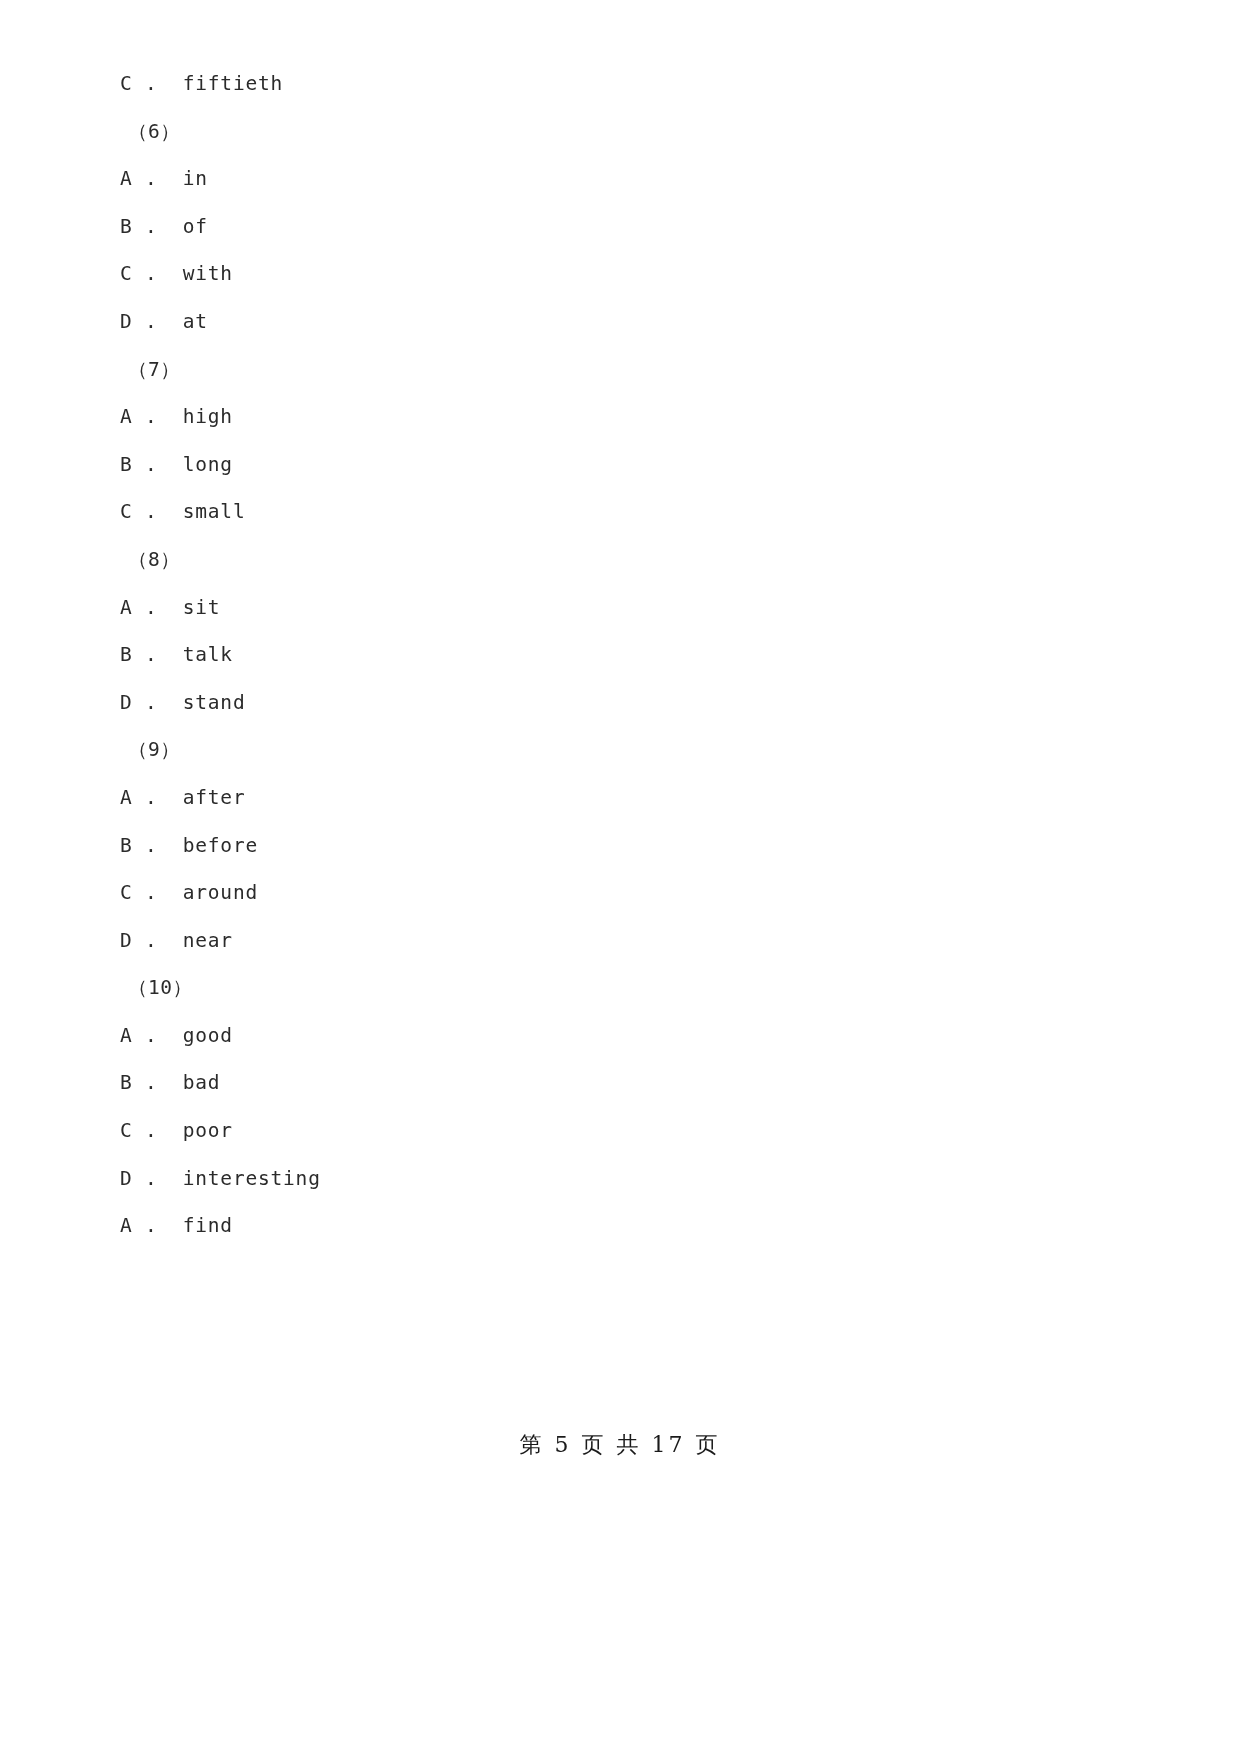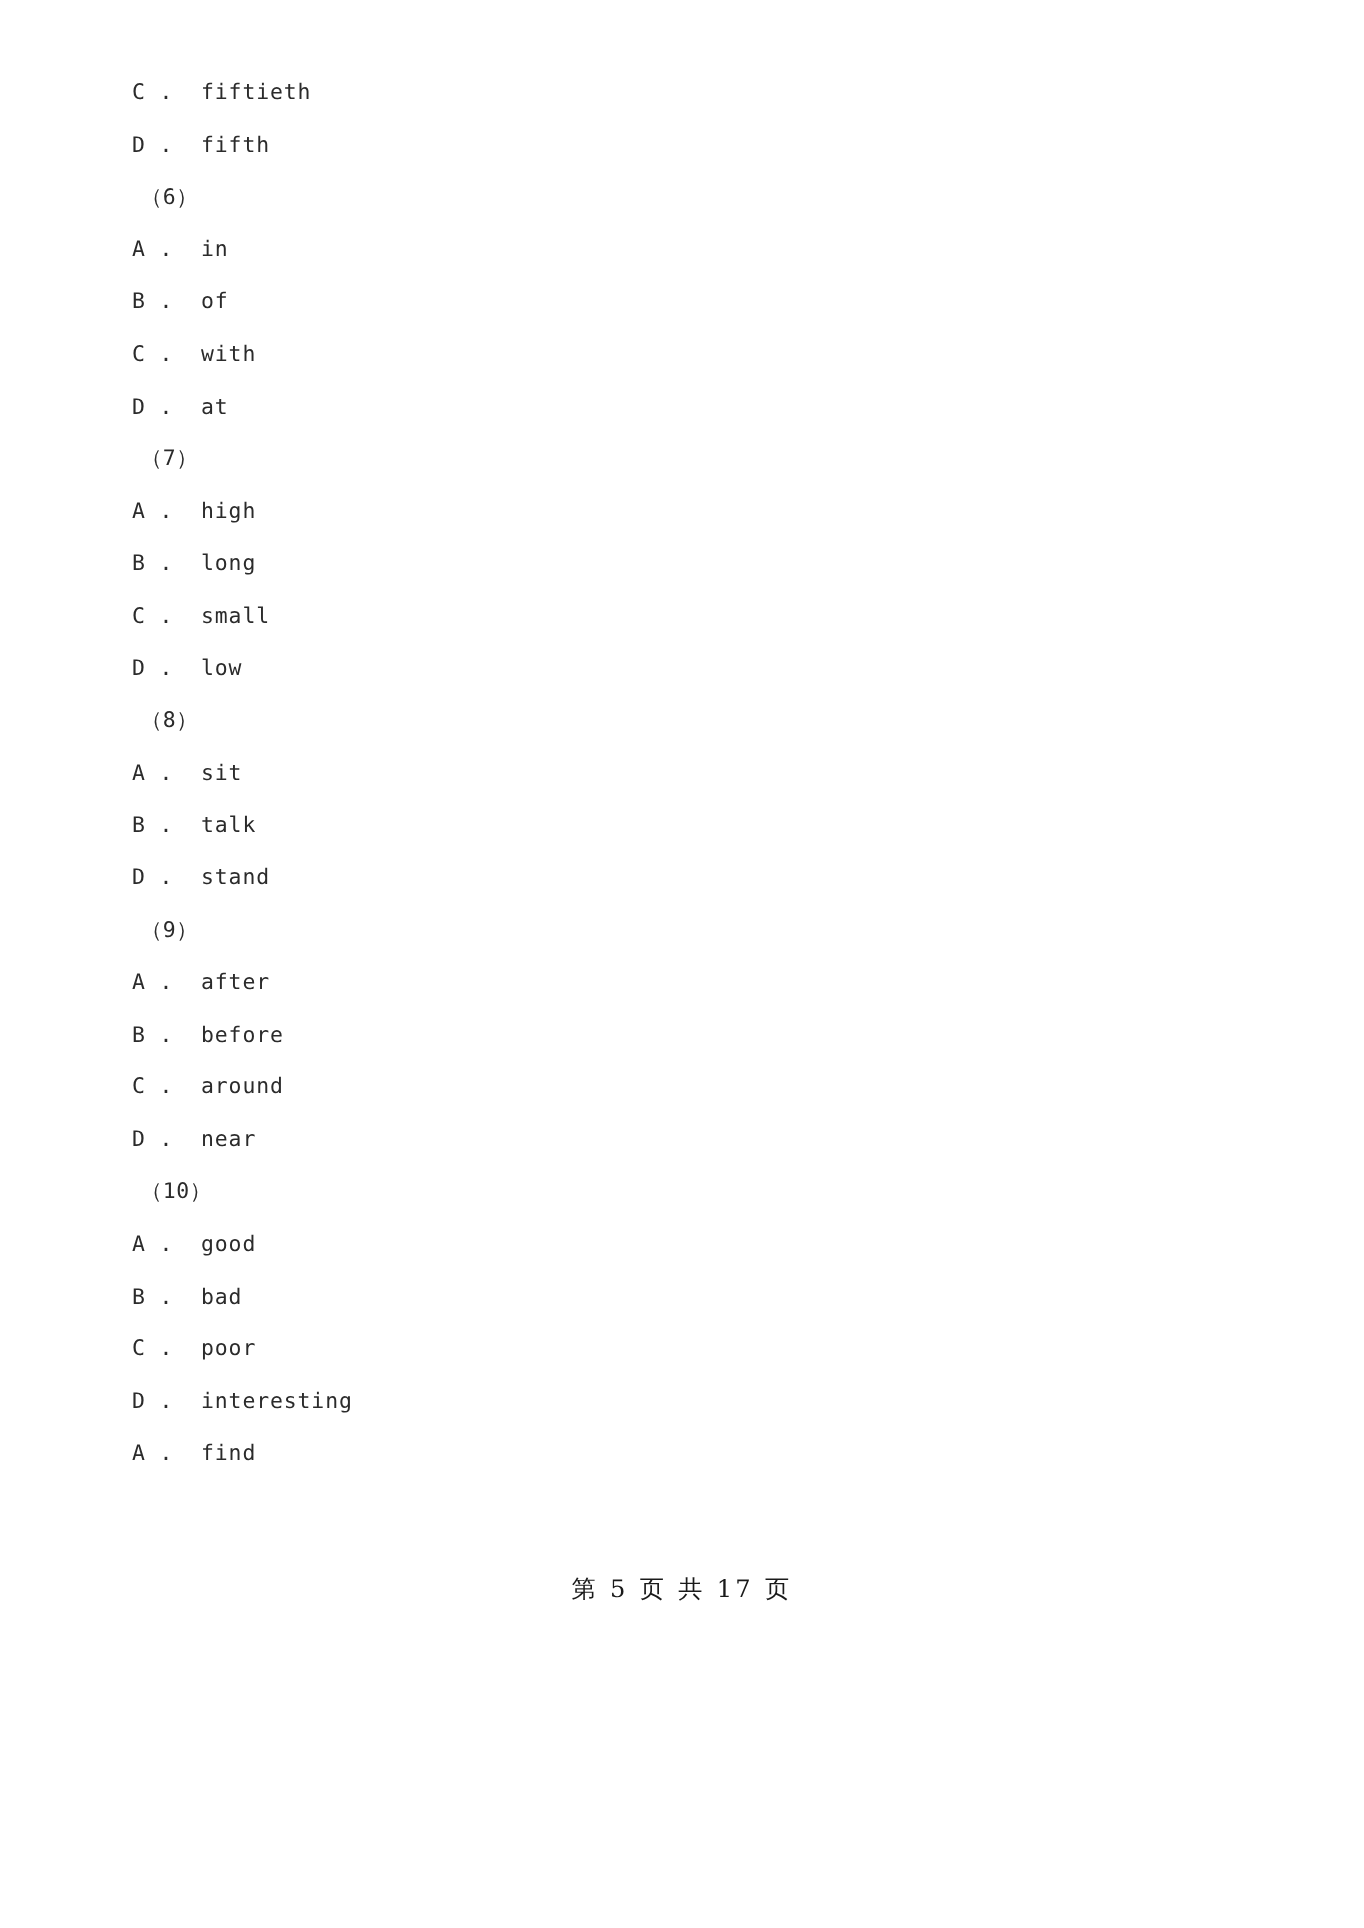--- a/index.html
+++ b/index.html
@@ -66,31 +66,29 @@
     letter-spacing: 3px;
   }
 </style>
 </head>
 <body>
 
 <div class="page">
 
   <div class="content">
       <div class="line option"><span class="opt-letter">C</span> <span class="opt-dot">.</span>  <span class="opt-text">fiftieth</span></div>
-      <div class="line option"><span class="opt-letter">D</span> <span class="opt-dot">.</span>  <span class="opt-text">fifth</span></div>
       <div class="line qnum">（6）</div>
       <div class="line option"><span class="opt-letter">A</span> <span class="opt-dot">.</span>  <span class="opt-text">in</span></div>
       <div class="line option"><span class="opt-letter">B</span> <span class="opt-dot">.</span>  <span class="opt-text">of</span></div>
       <div class="line option"><span class="opt-letter">C</span> <span class="opt-dot">.</span>  <span class="opt-text">with</span></div>
       <div class="line option"><span class="opt-letter">D</span> <span class="opt-dot">.</span>  <span class="opt-text">at</span></div>
       <div class="line qnum">（7）</div>
       <div class="line option"><span class="opt-letter">A</span> <span class="opt-dot">.</span>  <span class="opt-text">high</span></div>
       <div class="line option"><span class="opt-letter">B</span> <span class="opt-dot">.</span>  <span class="opt-text">long</span></div>
       <div class="line option"><span class="opt-letter">C</span> <span class="opt-dot">.</span>  <span class="opt-text">small</span></div>
-      <div class="line option"><span class="opt-letter">D</span> <span class="opt-dot">.</span>  <span class="opt-text">low</span></div>
       <div class="line qnum">（8）</div>
       <div class="line option"><span class="opt-letter">A</span> <span class="opt-dot">.</span>  <span class="opt-text">sit</span></div>
       <div class="line option"><span class="opt-letter">B</span> <span class="opt-dot">.</span>  <span class="opt-text">talk</span></div>
       <div class="line option"><span class="opt-letter">D</span> <span class="opt-dot">.</span>  <span class="opt-text">stand</span></div>
       <div class="line qnum">（9）</div>
       <div class="line option"><span class="opt-letter">A</span> <span class="opt-dot">.</span>  <span class="opt-text">after</span></div>
       <div class="line option"><span class="opt-letter">B</span> <span class="opt-dot">.</span>  <span class="opt-text">before</span></div>
       <div class="line option"><span class="opt-letter">C</span> <span class="opt-dot">.</span>  <span class="opt-text">around</span></div>
       <div class="line option"><span class="opt-letter">D</span> <span class="opt-dot">.</span>  <span class="opt-text">near</span></div>
       <div class="line qnum">（10）</div>

